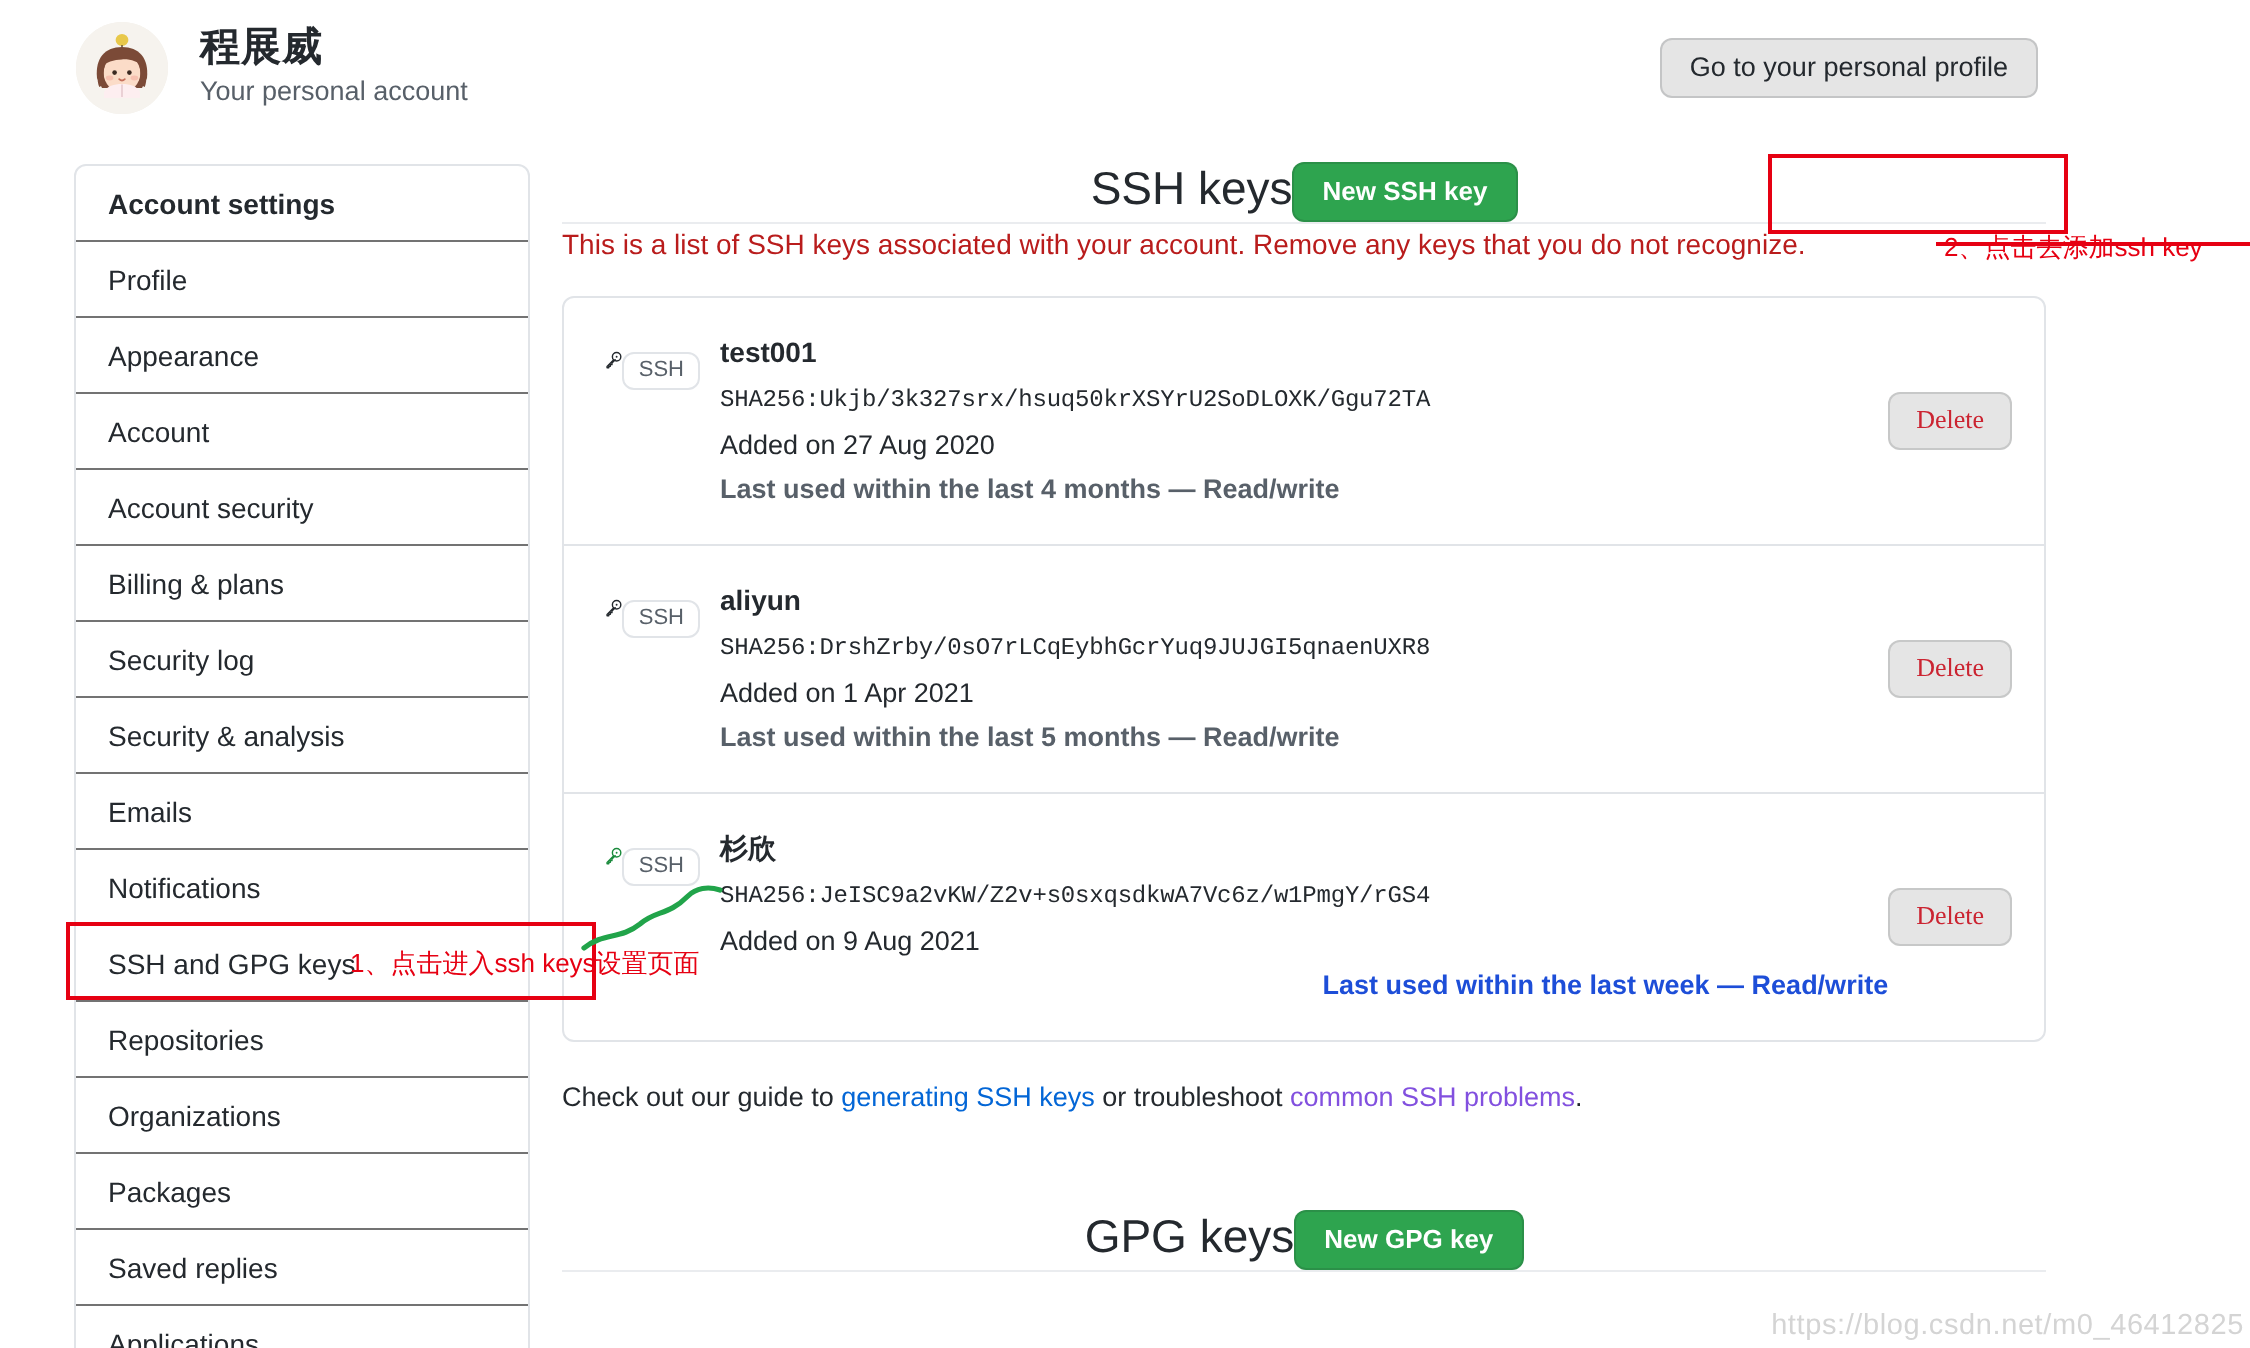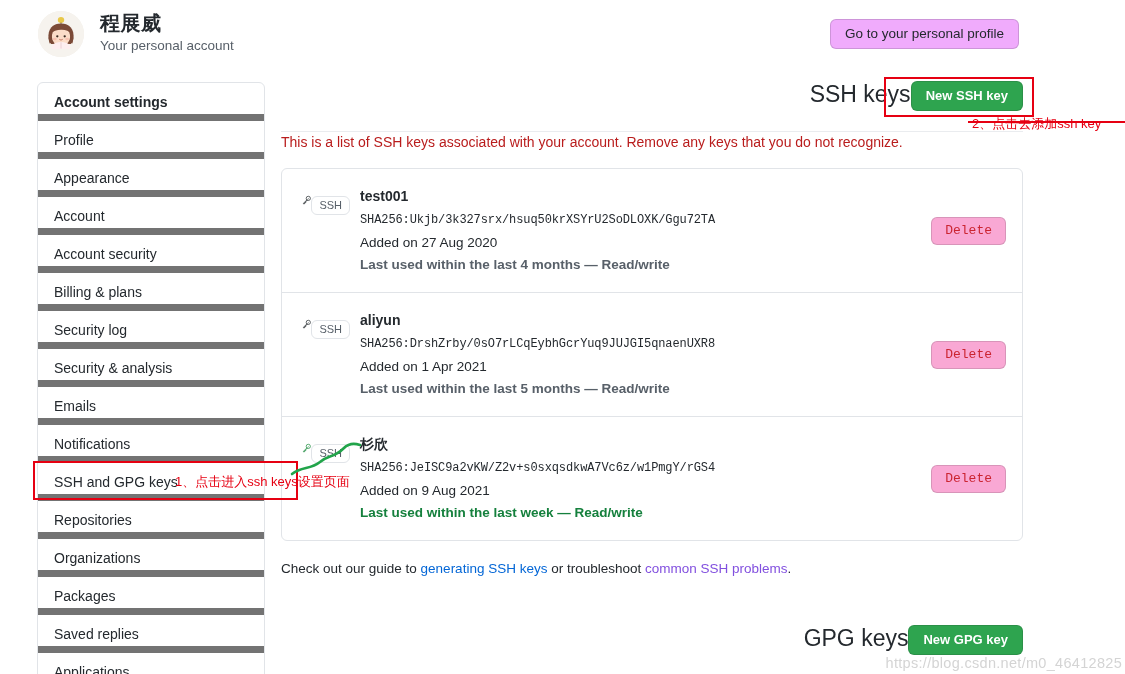--- a/index.html
+++ b/index.html
@@ -24,47 +24,47 @@
     font-size: 20px; font-weight: bold; color: #24292e; letter-spacing: .5px;
   }
   .account-sub {
     position: absolute; left: 100px; top: 38px;
     font-size: 13.5px; color: #586069;
   }
   .profile-btn {
     position: absolute; right: 106px; top: 19px;
     padding: 6px 14px 7px;
     font-size: 13.5px; color: #24292e;
-    background: #f0abfc; border: 1px solid rgba(27,31,35,.16);
+    background: #e5e5e5; border: 1px solid rgba(27,31,35,.16);
     border-radius: 6px; cursor: pointer; white-space: nowrap;
     font-family: "Liberation Sans", sans-serif;
   }
 
   
   .sidebar {
     position: absolute; left: 37px; top: 82px;
     width: 228px;
     border: 1px solid #e1e4e8; border-radius: 6px;
     background: #fff; overflow: hidden;
   }
   .nav-item {
     height: 38px; line-height: 38px;
     padding: 0 16px;
     font-size: 14px; color: #24292e;
-    border-bottom: 7px solid #737373;
+    border-bottom: 1px solid #737373;
     cursor: pointer; white-space: nowrap;
   }
   .nav-item:last-child { border-bottom: none; }
   .nav-item.heading { font-weight: bold; cursor: default; }
 
   
   .main { position: absolute; left: 281px; top: 78px; width: 742px; }
   .section-title-row {
-    display: flex; align-items: flex-start; justify-content: flex-end;
-    padding-bottom: 20px; border-bottom: 1px solid #eaecef;
+    display: flex; align-items: flex-start; justify-content: center;
+    padding-bottom: 0; border-bottom: 1px solid #eaecef;
   }
   .section-title {
     font-size: 23px; font-weight: normal; color: #24292e;
     margin: 0; line-height: 32px;
   }
   .btn-green {
     background: #2ea44f; color: #fff;
     border: 1px solid rgba(27,31,35,.15);
     border-radius: 6px;
     padding: 6px 14px 7px;
@@ -103,28 +103,28 @@
   }
   .key-info { flex: 1 1 auto; padding-left: 10px; padding-top: 1px; }
   .key-title { font-size: 14px; font-weight: bold; color: #24292e; line-height: 20px; }
   .key-fp {
     font-family: "Liberation Mono", monospace;
     font-size: 12px; color: #24292e;
     line-height: 20px; margin-top: 4px; letter-spacing: -0.1px;
   }
   .key-added { font-size: 13.5px; color: #24292e; line-height: 22px; margin-top: 2px; }
   .key-lastused { font-size: 13.5px; color: #586069; line-height: 22px; font-weight: bold; }
-  .key-lastused.recent { color: #15803d; }
+  .key-lastused.recent { color: #1d4ed8; text-align: right; }
   .delete-btn {
     align-self: center;
-    background: #f9a8d4; color: #cb2431;
+    background: #e5e5e5; color: #cb2431;
     border: 1px solid rgba(27,31,35,.15);
     border-radius: 6px; padding: 5px 13px 6px;
     font-size: 13px; cursor: pointer;
-    font-family: Liberation Mono, monospace;
+    font-family: Liberation Serif, serif;
     white-space: nowrap;
   }
 
   .guide-text { margin-top: 20px; font-size: 13.5px; color: #24292e; }
   .link { color: #0366d6; text-decoration: none; cursor: pointer; }
   .link.visited { color: #8250df; }
 
   .gpg-section { margin-top: 46px; }
 
   

